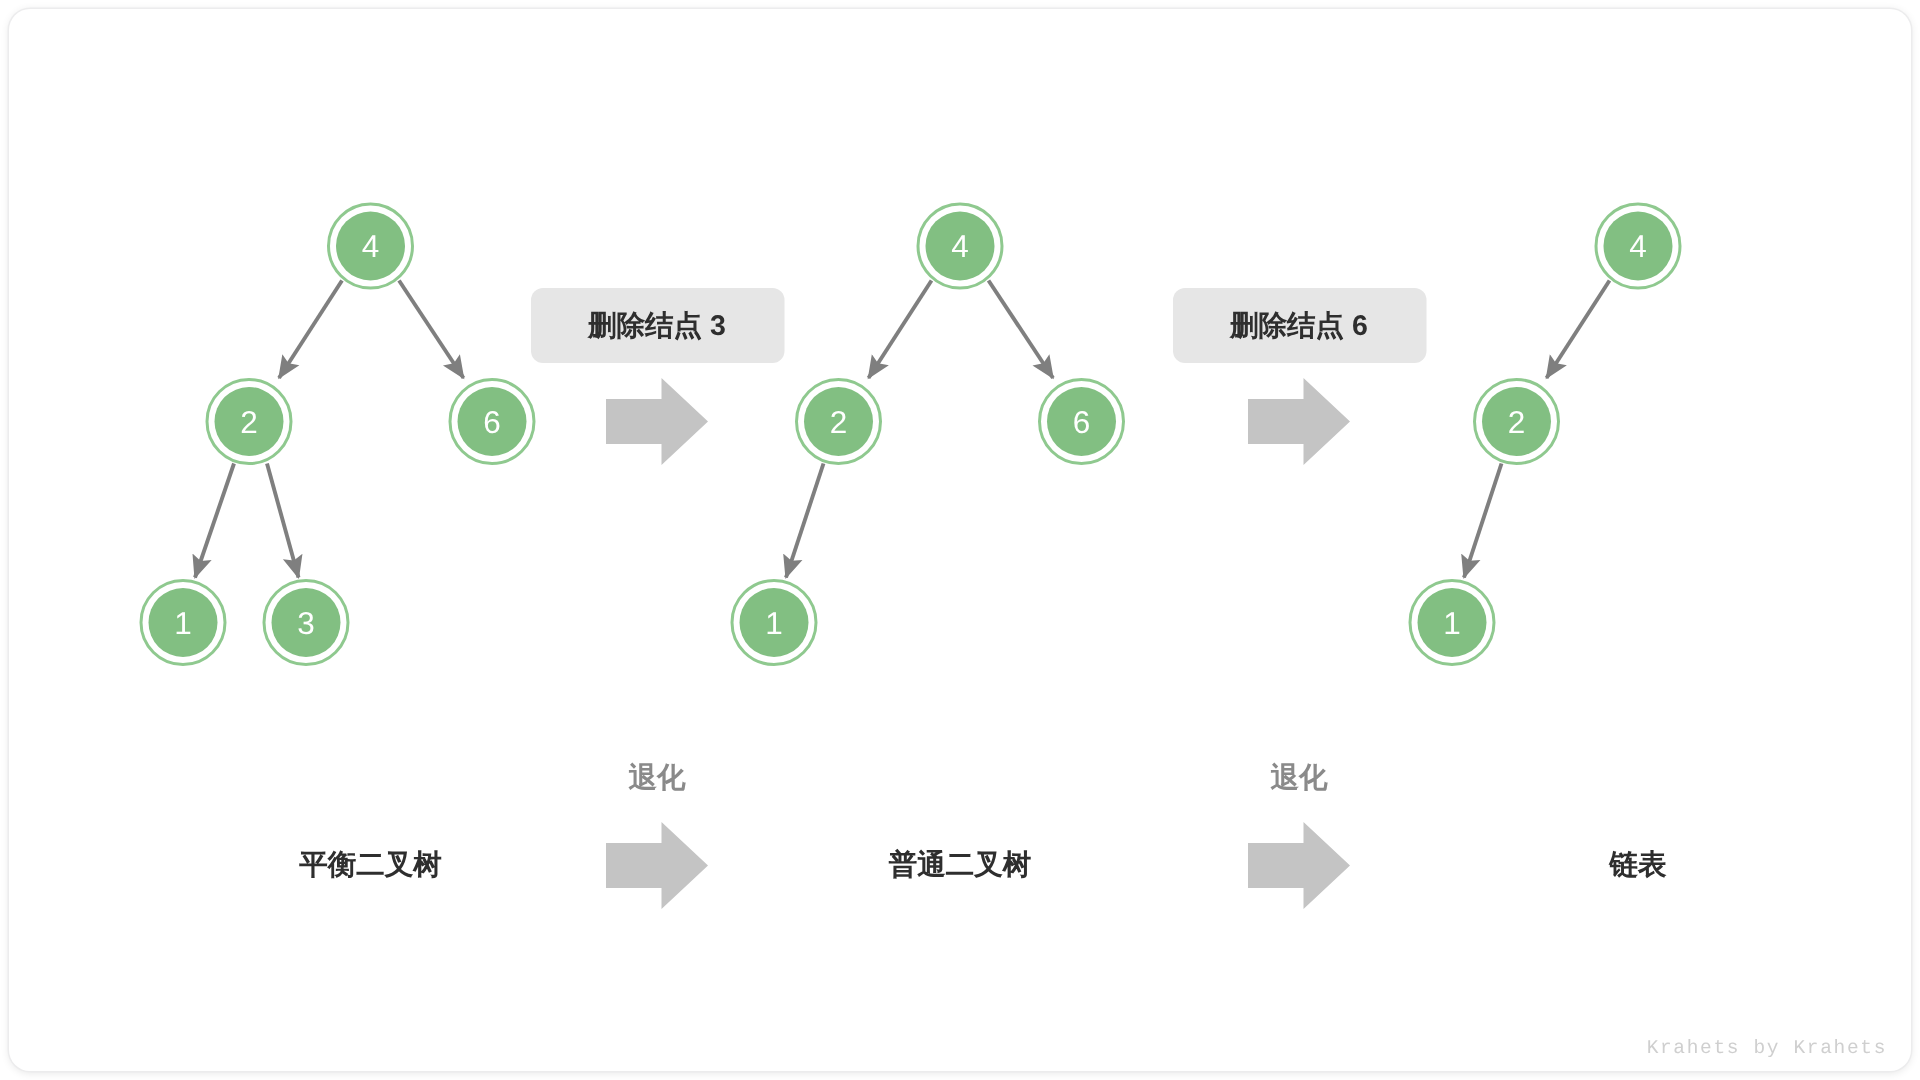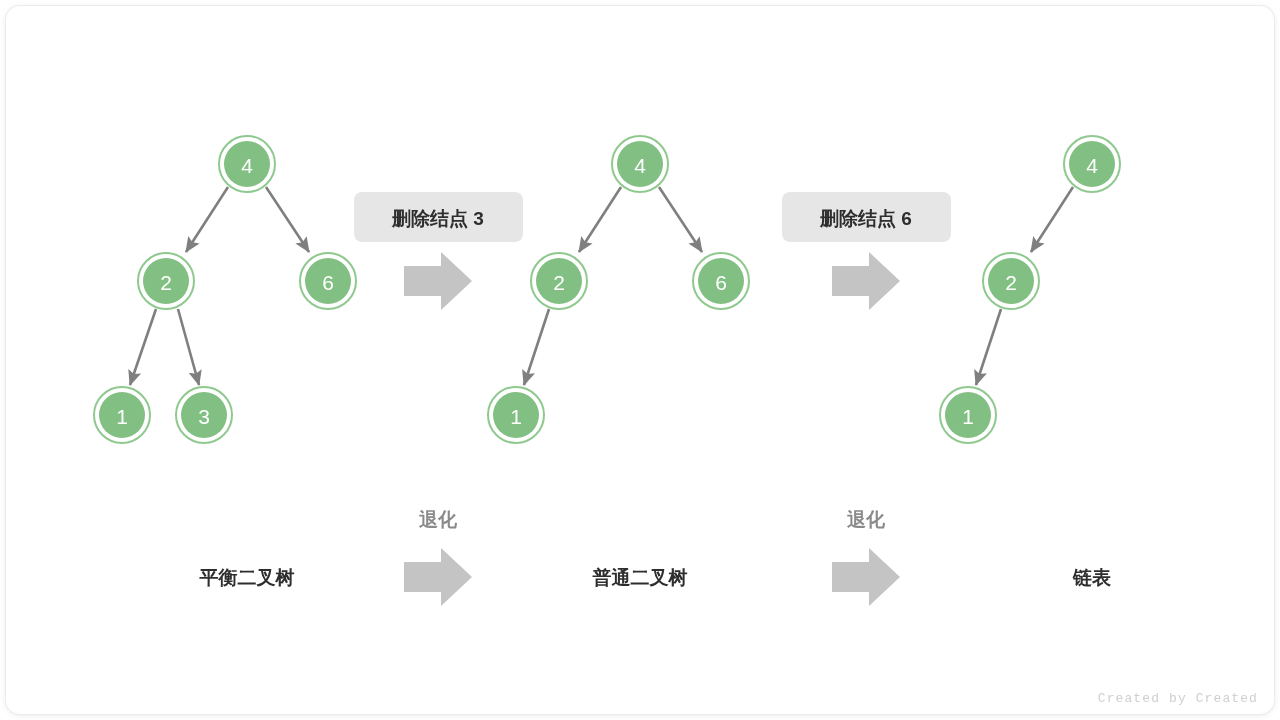--- a/index.html
+++ b/index.html
@@ -206,14 +206,14 @@
     </g>
     <g>
       <path d="M832,562 L869,562 L869,548 L900,577 L869,606 L869,592 L832,592 Z" fill="#c4c4c4"></path>
     </g>
 
     <text class="caption-text" x="247" y="577">平衡二叉树</text>
     <text class="caption-text" x="640" y="577">普通二叉树</text>
     <text class="caption-text" x="1092" y="577">链表</text>
   </svg>
 
-  <div class="watermark">Created by Created</div>
+  <div class="watermark">Krahets by Krahets</div>
 </div>
 
 </body></html>

